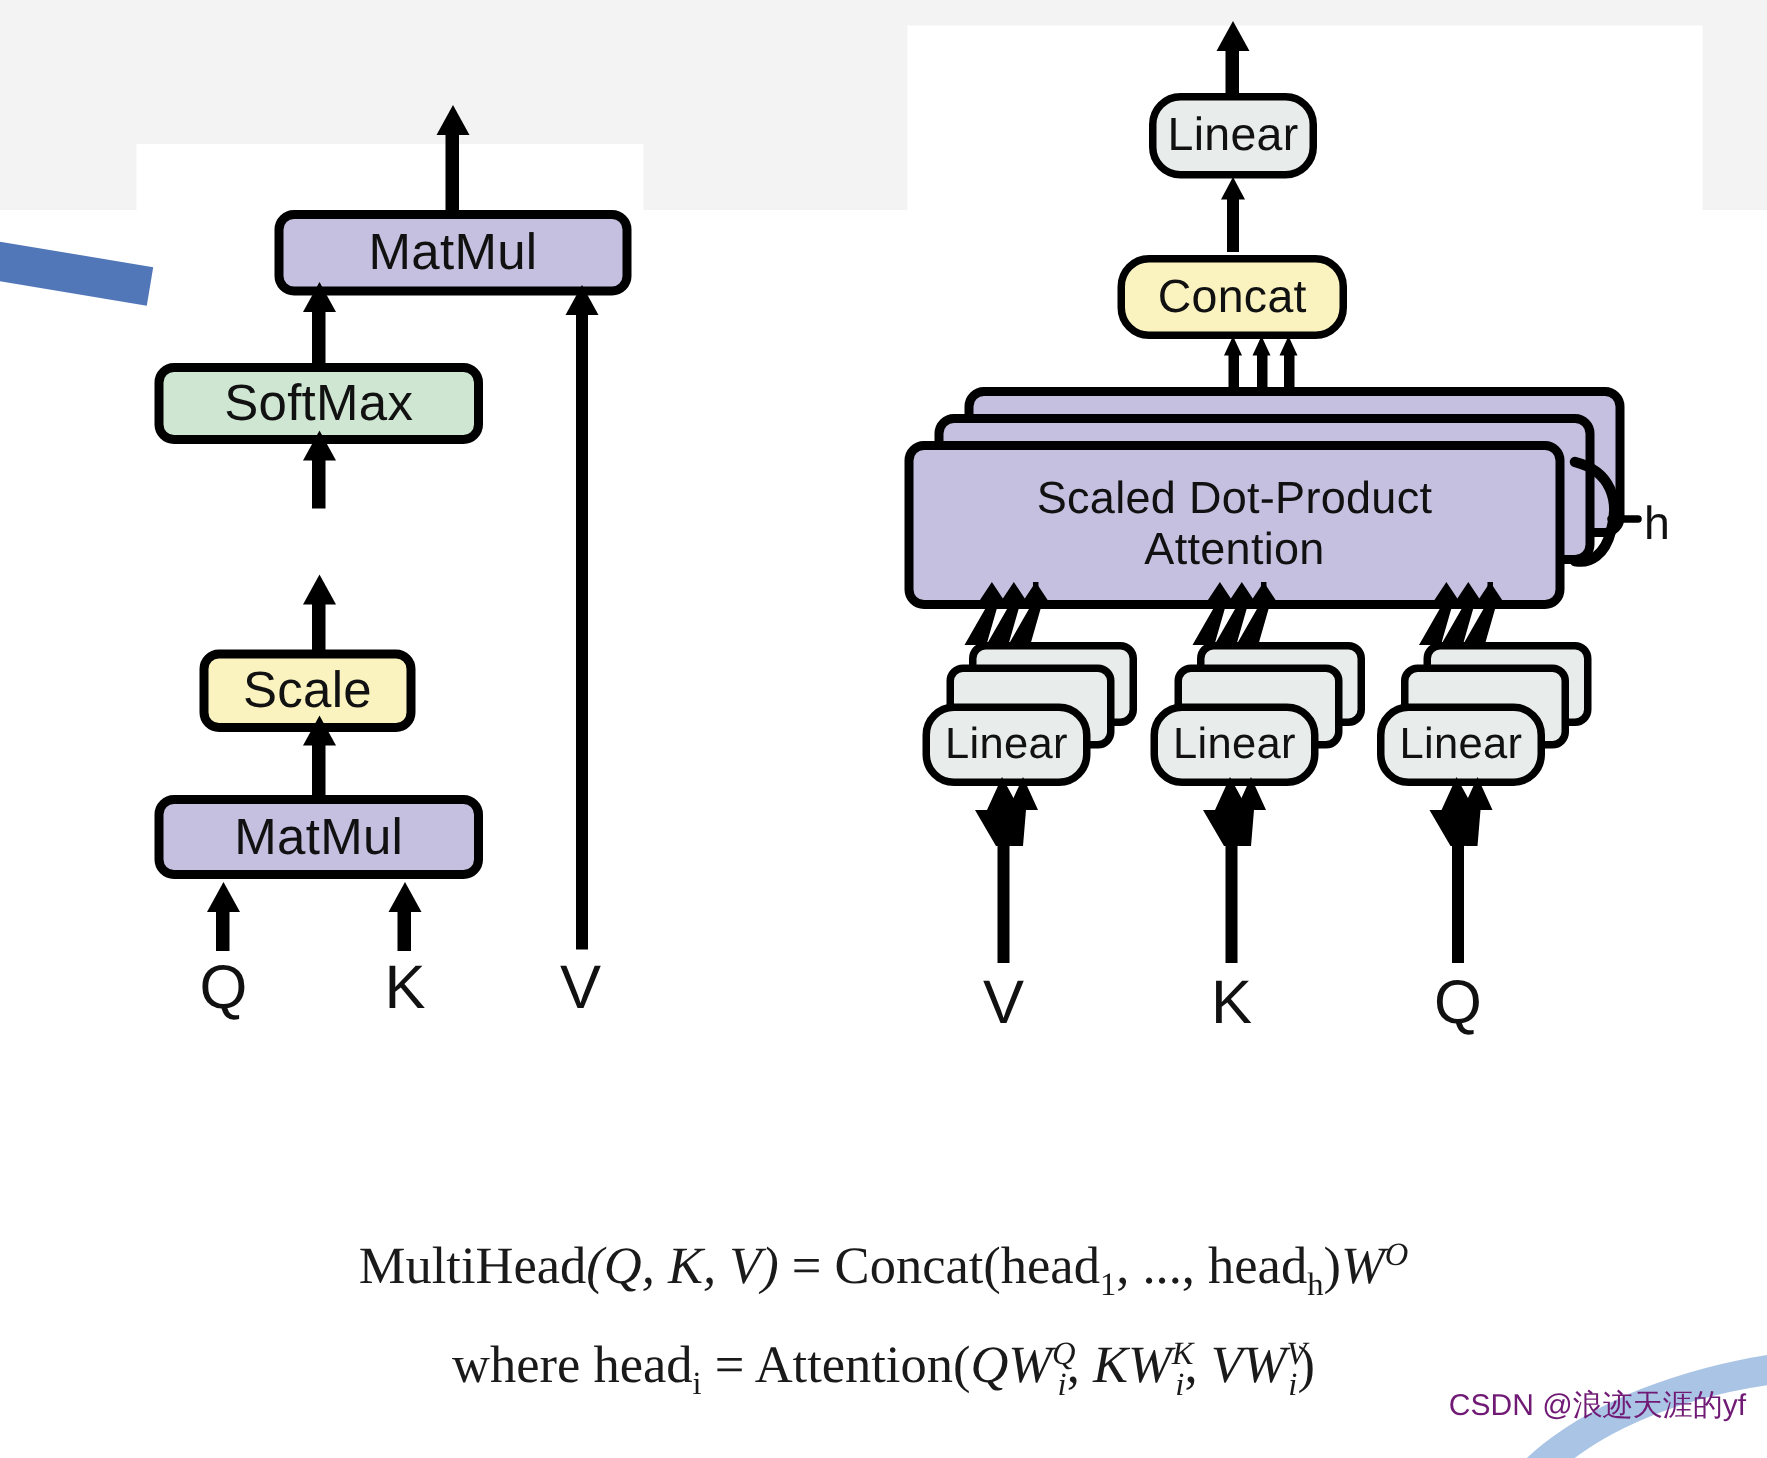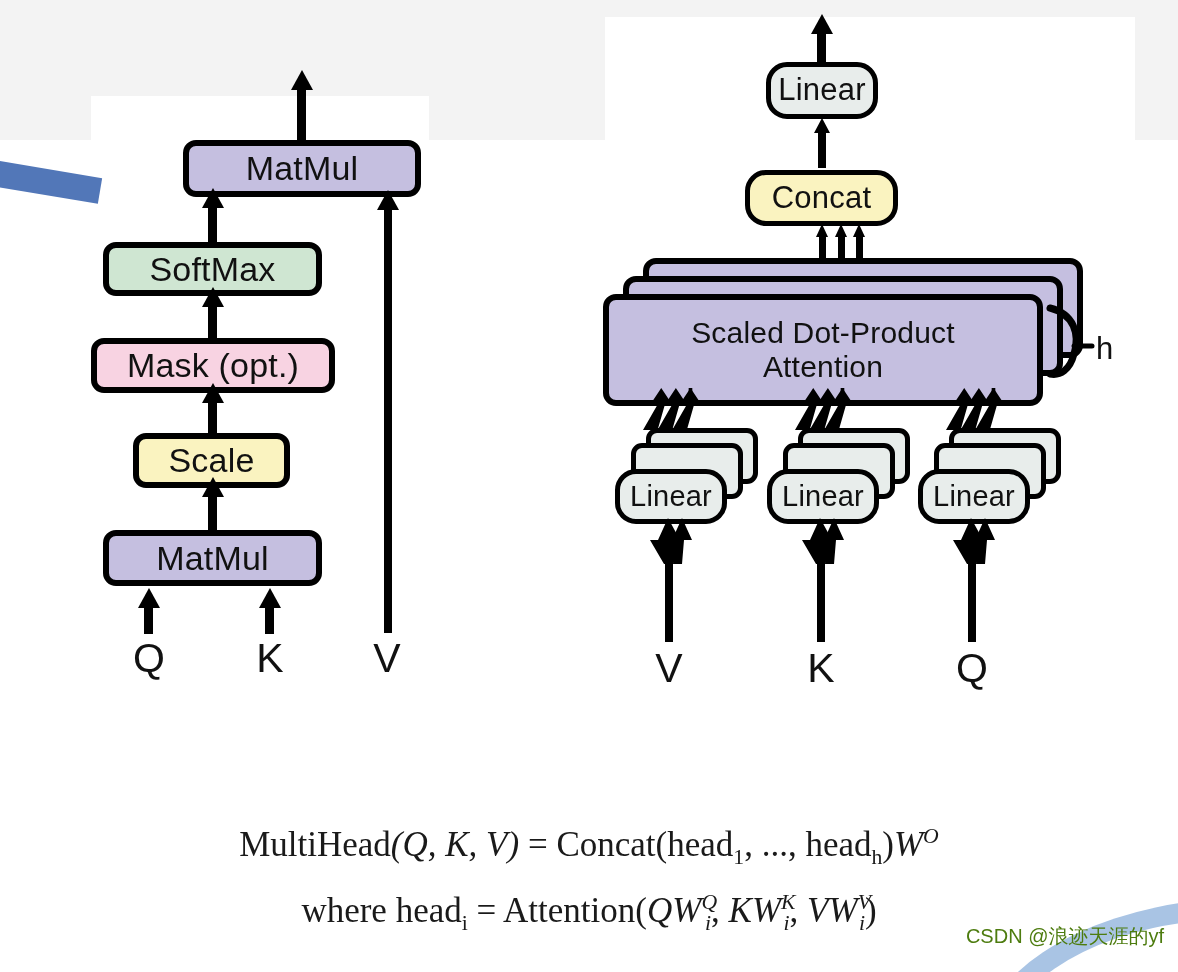--- a/index.html
+++ b/index.html
@@ -173,21 +173,21 @@
     padding: 1px 2px 0 2px;
     margin-left: 1px;
   }
   .radical { font-size: 1.05em; }
 
   
   .watermark {
     position: absolute;
     right: 14px; bottom: 22px;
     font-size: 20px;
-    color: #4d7c0f;
+    color: #701a75;
     font-family: "Liberation Sans", sans-serif;
     white-space: nowrap;
   }
 </style>
 </head>
 <body>
 
 <div id="stage">
 
   <div class="bg-gray-top"></div>
@@ -211,28 +211,25 @@
   <div class="vline" style="left:384px; top:208px; width:8px; height:425px;"></div>
   <div class="ahead" style="left:377px; top:190px;"></div>
 
   <div class="node" style="left:103px; top:242px; width:219px; height:54px; font-size:34px; background:#cfe6d2;">
     <span>SoftMax</span>
   </div>
 
   <div class="vline" style="left:208px; top:303px; width:9px; height:36px;"></div>
   <div class="ahead" style="left:202px; top:287px;"></div>
 
-  <div class="node" style="left:91px; top:338px; width:244px; height:55px; font-size:34px; background:#f8d3e2;">
-    <span>Mask (opt.)</span>
-  </div>
 
   <div class="vline" style="left:208px; top:399px; width:9px; height:35px;"></div>
   <div class="ahead" style="left:202px; top:383px;"></div>
 
-  <div class="node" style="left:133px; top:433px; width:157px; height:55px; font-size:34px; background:#faf3c0;">
+  <div class="node" style="left:133px; top:433px; width:144px; height:55px; font-size:34px; background:#faf3c0;">
     <span>Scale</span>
   </div>
 
   <div class="vline" style="left:208px; top:494px; width:9px; height:37px;"></div>
   <div class="ahead" style="left:202px; top:477px;"></div>
 
   <div class="node" style="left:103px; top:530px; width:219px; height:56px; font-size:34px; background:#c5bfe0;">
     <span>MatMul</span>
   </div>
 

